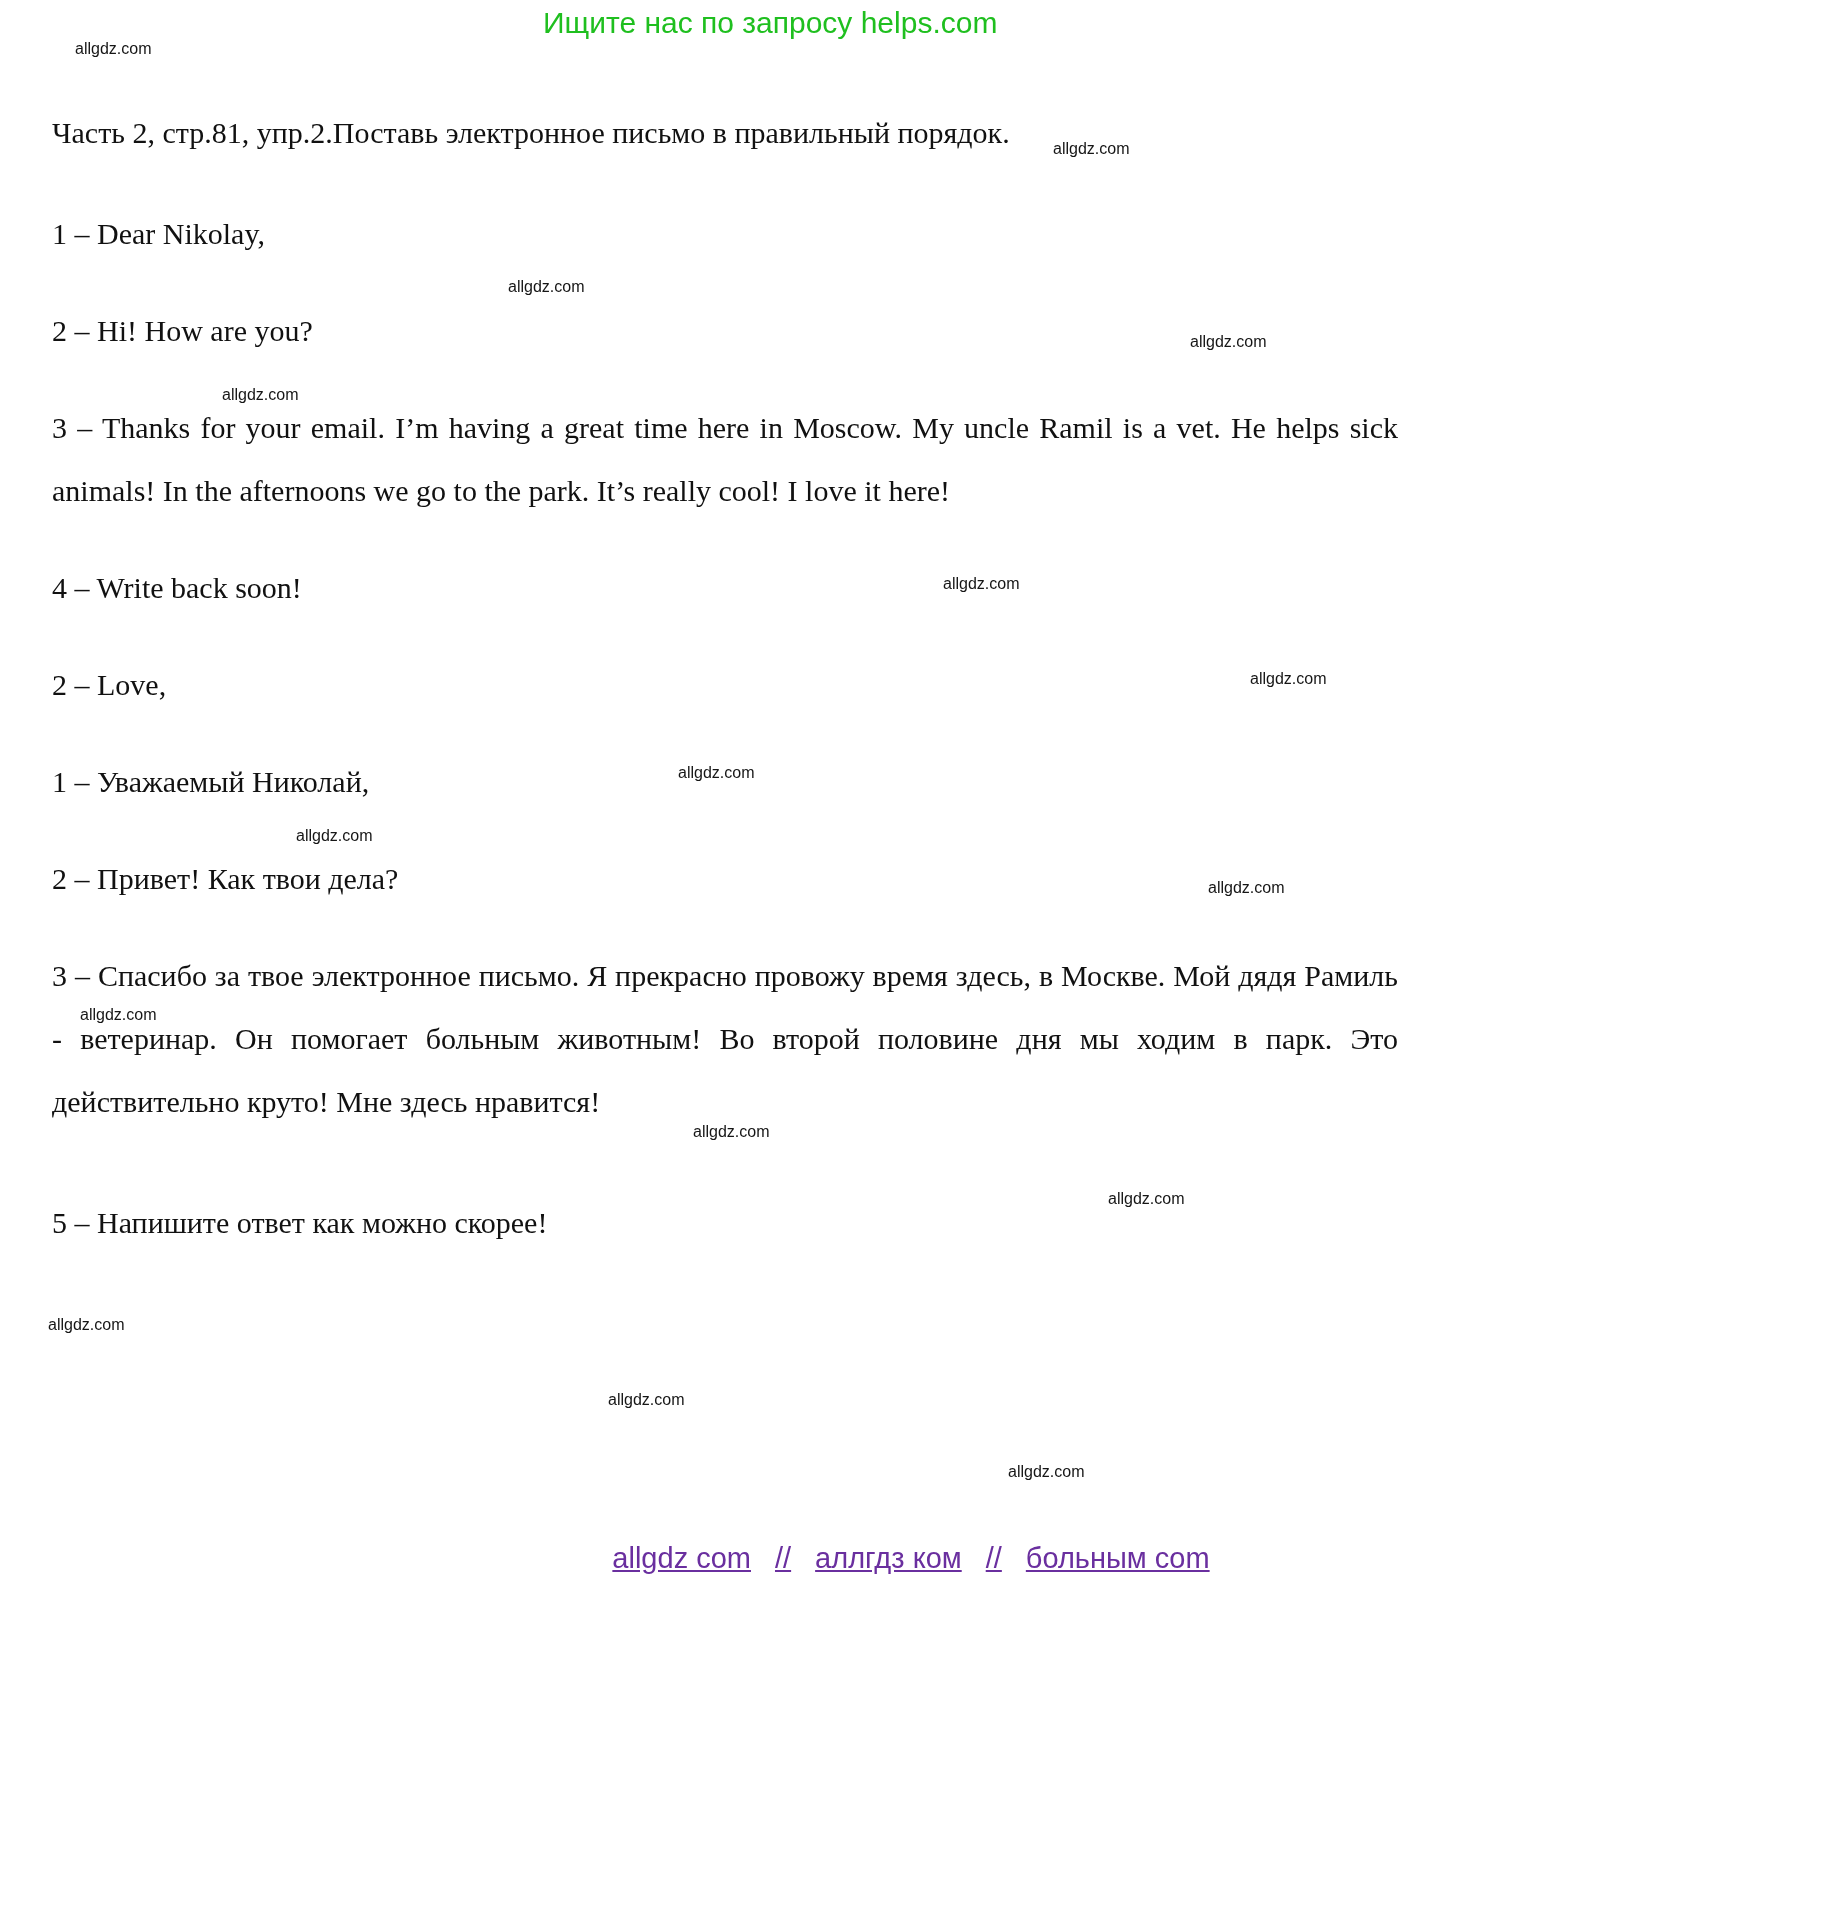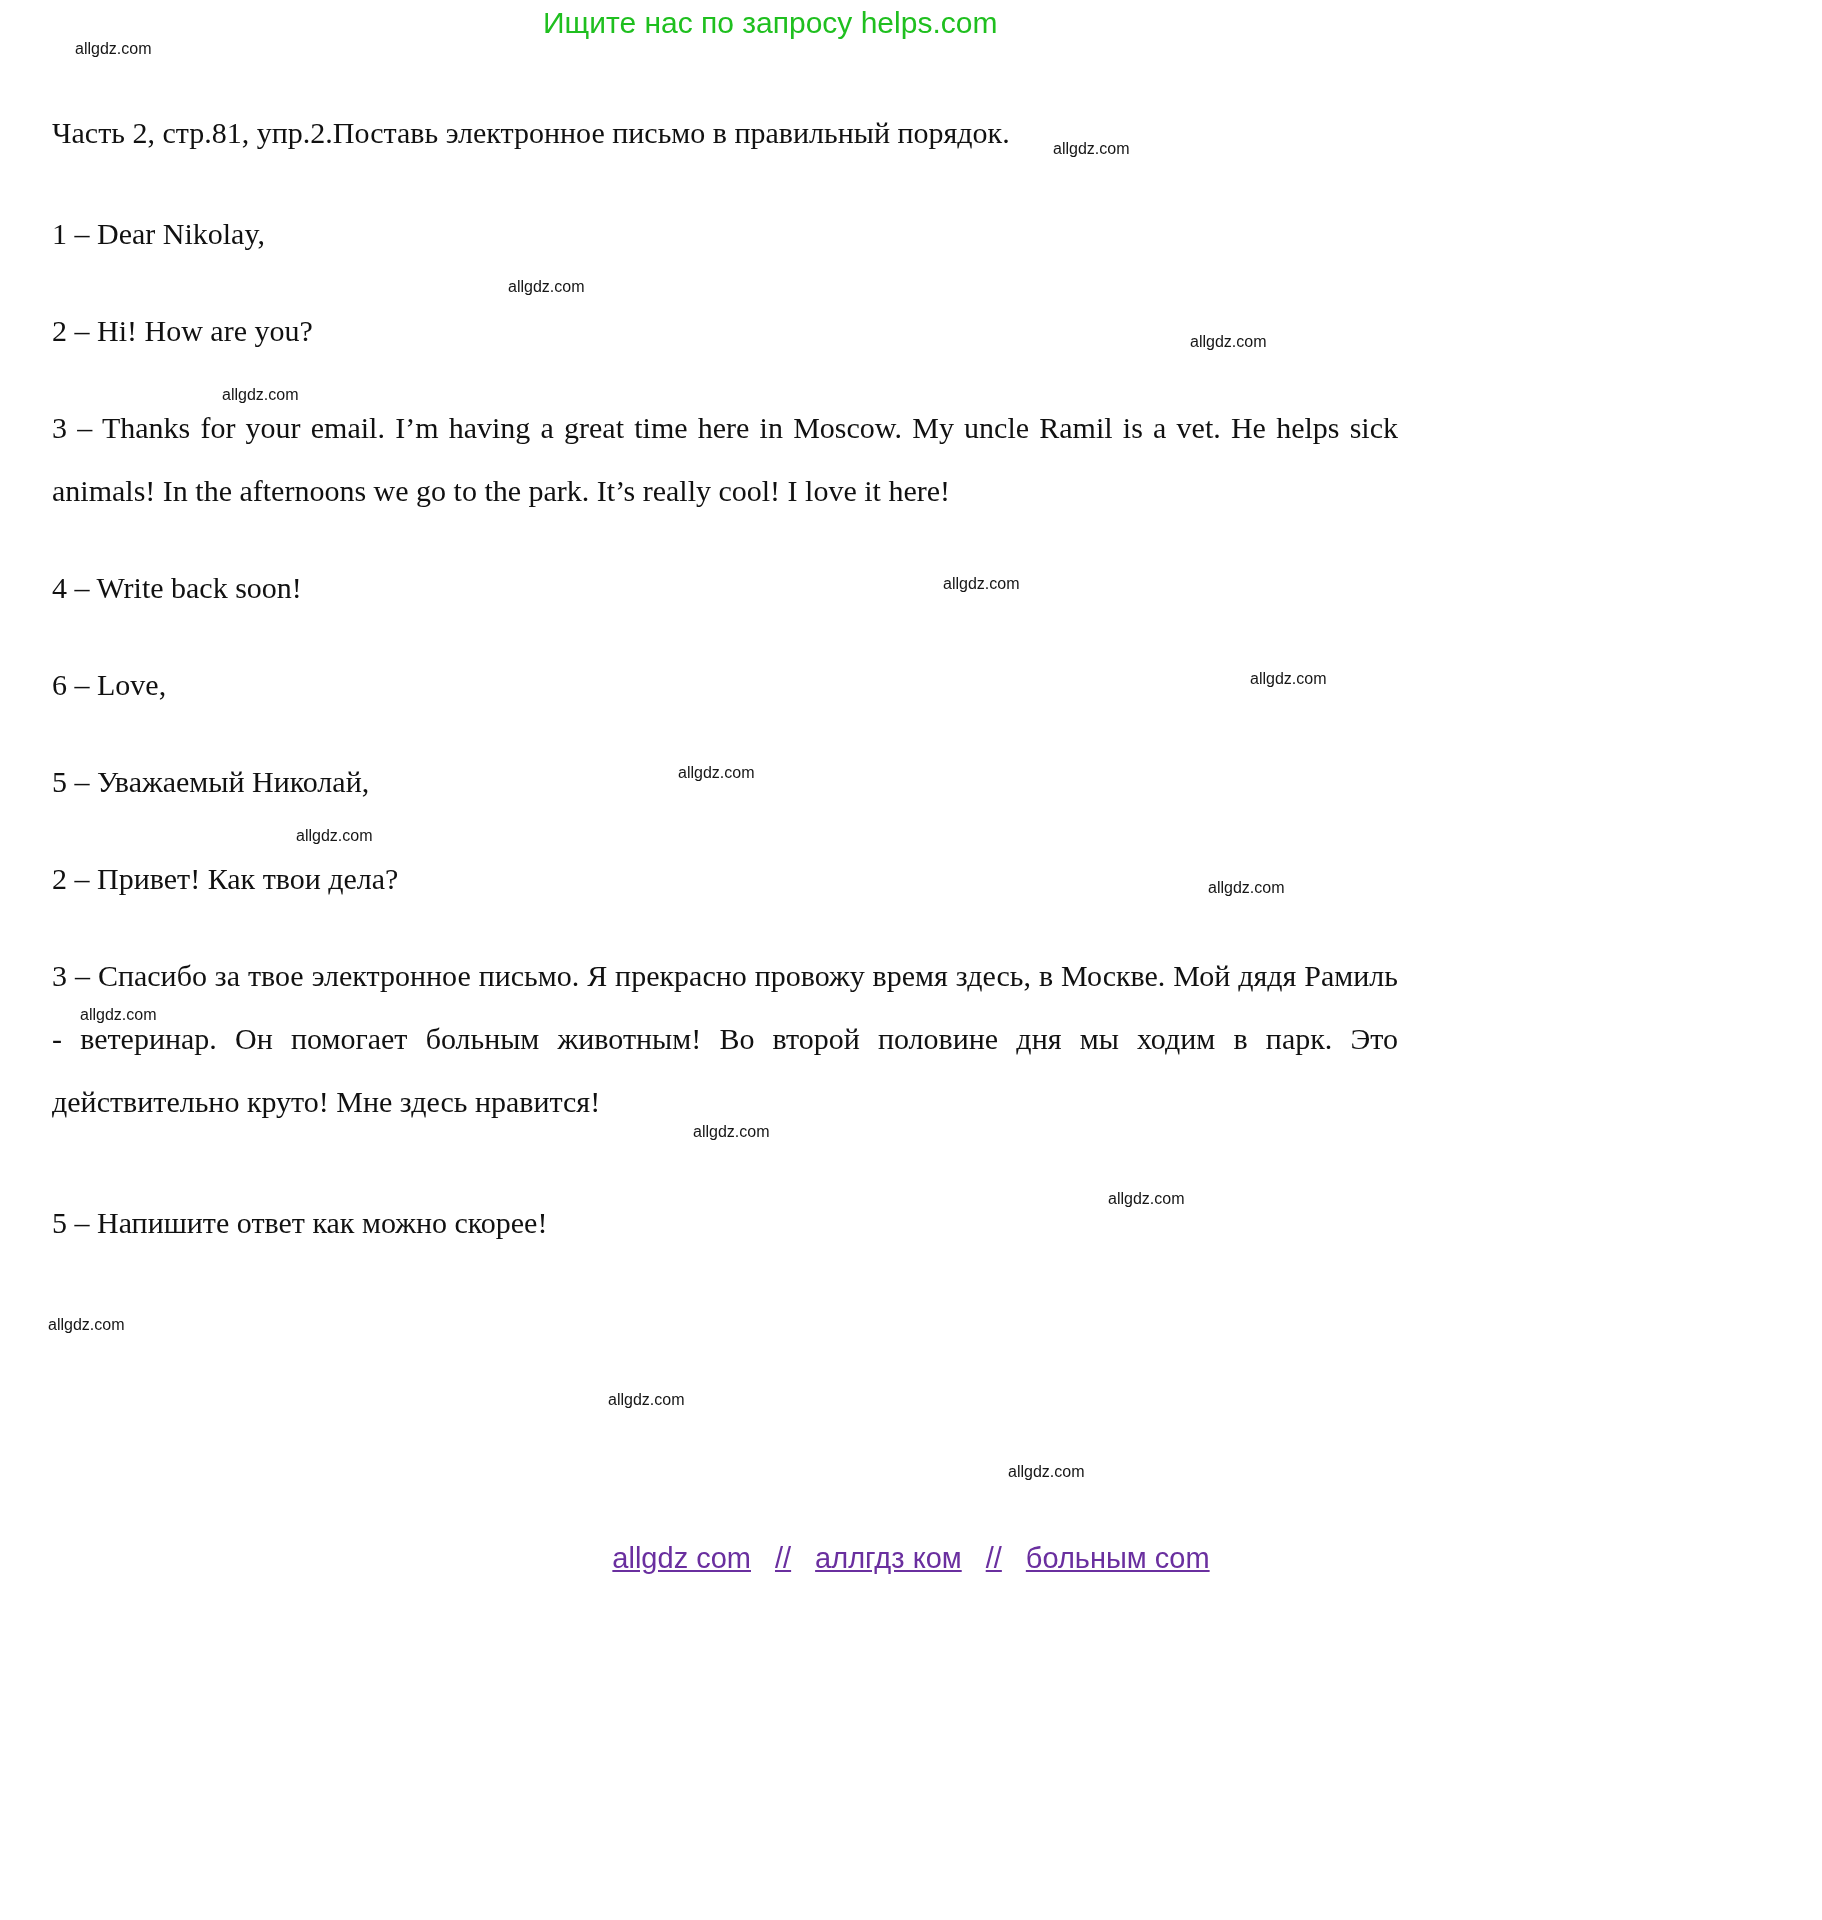--- a/index.html
+++ b/index.html
@@ -76,23 +76,23 @@
   <span class="wm" style="left:608px;  top:1391px;">allgdz.com</span>
   <span class="wm" style="left:1008px; top:1463px;">allgdz.com</span>
 
   <div class="content">
     <p class="title justify">Часть 2, стр.81, упр.2.Поставь электронное письмо в правильный порядок.</p>
 
     <p>1 – Dear Nikolay,</p>
     <p>2 – Hi! How are you?</p>
     <p class="justify">3 – Thanks for your email. I’m having a great time here in Moscow. My uncle Ramil is a vet. He helps sick animals! In the afternoons we go to the park. It’s really cool! I love it here!</p>
     <p>4 – Write back soon!</p>
-    <p>6 – Love,</p>
+    <p>2 – Love,</p>
 
-    <p>5 – Уважаемый Николай,</p>
+    <p>1 – Уважаемый Николай,</p>
     <p>2 – Привет! Как твои дела?</p>
     <p class="justify">3 – Спасибо за твое электронное письмо. Я прекрасно провожу время здесь, в Москве. Мой дядя Рамиль - ветеринар. Он помогает больным животным! Во второй половине дня мы ходим в парк. Это действительно круто! Мне здесь нравится!</p>
     <p class="gap-top">5 – Напишите ответ как можно скорее!</p>
   </div>
 
   <div class="footer">
     <span>allgdz com</span><span>//</span><span>аллгдз ком</span><span>//</span><span>больным com</span>
   </div>
 
 </div>

